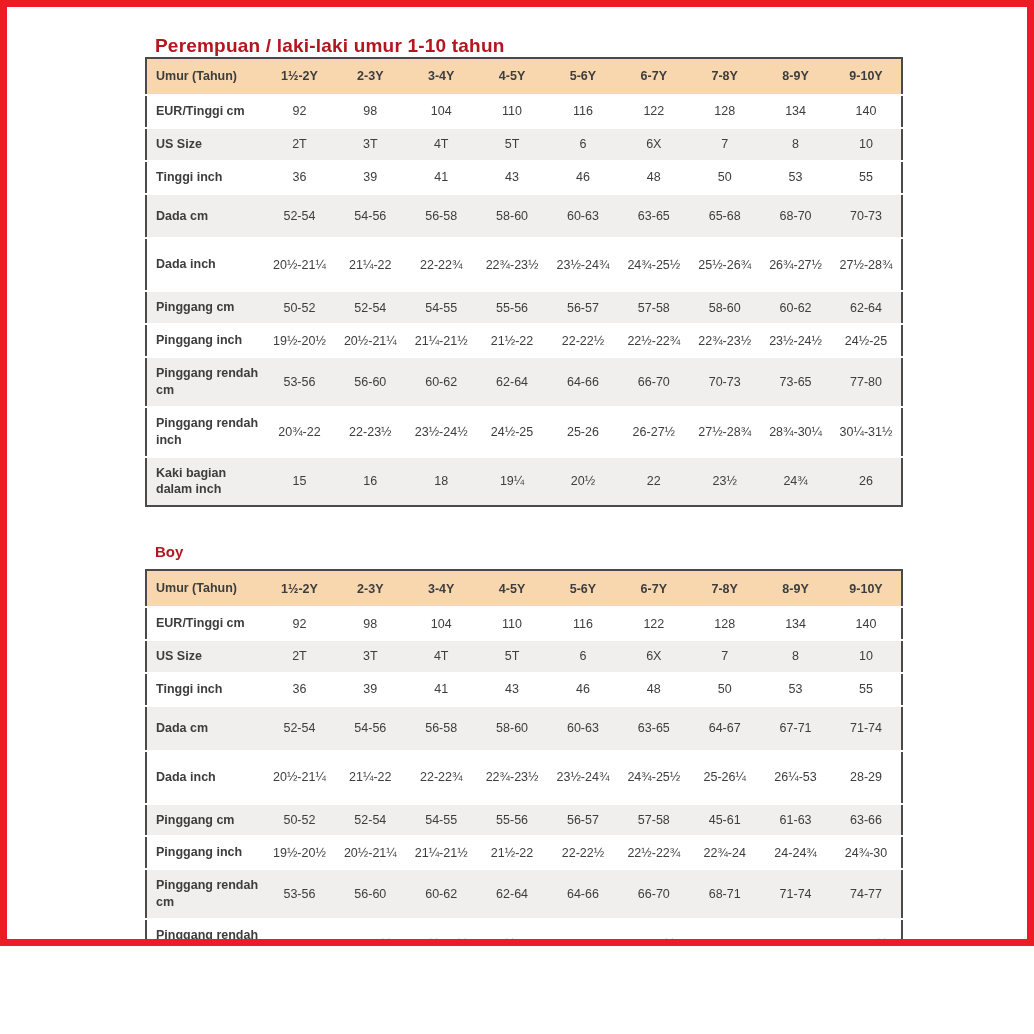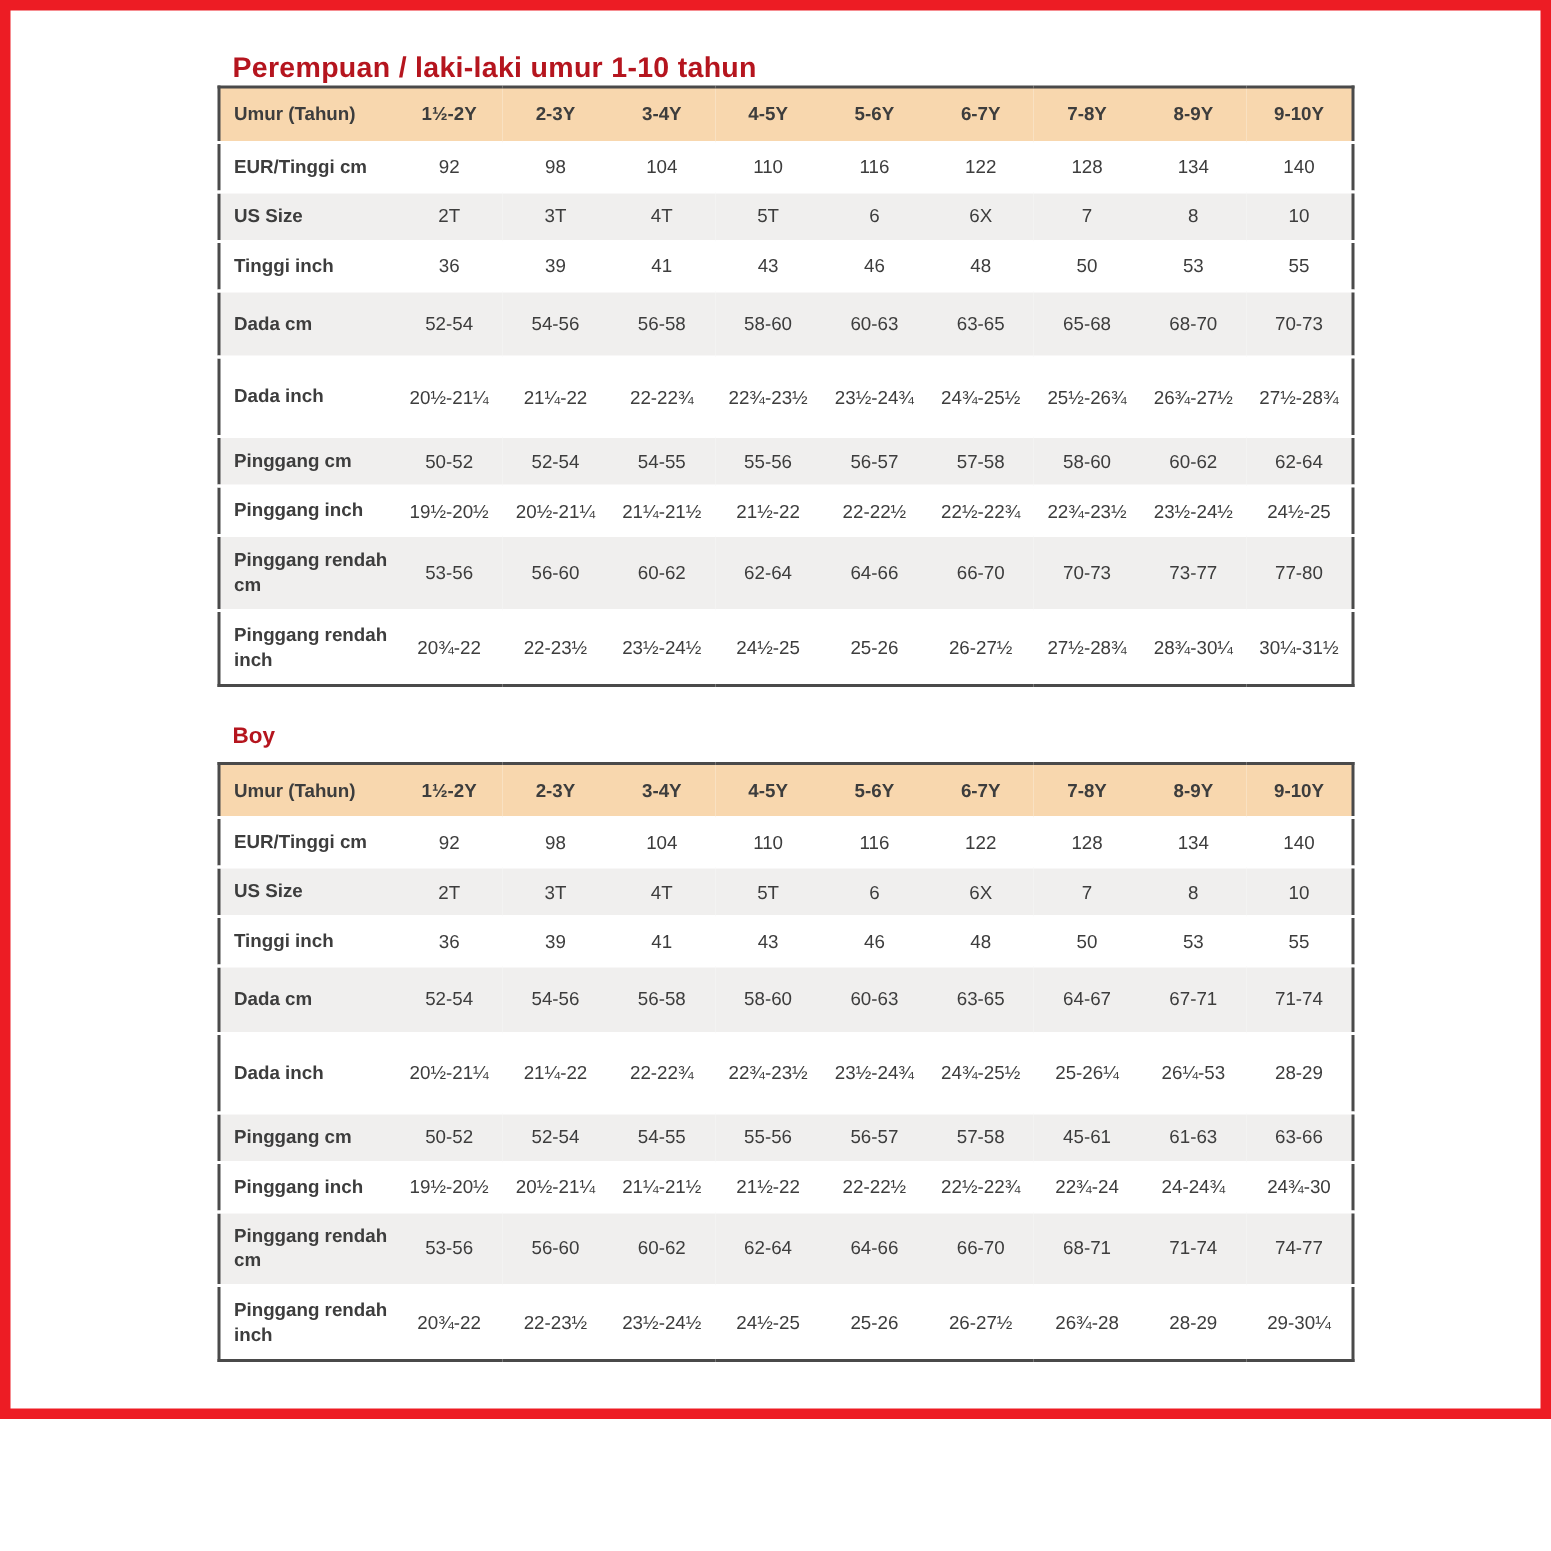--- a/index.html
+++ b/index.html
@@ -29,21 +29,21 @@
     font-weight:bold;
     letter-spacing:.2px;
     margin:6px 0 0 10px;
   }
   .section-label{
     color:var(--title-red);
     font-size:15px;
     font-weight:bold;
     margin:20px 0 9px 10px;
   }
-  .section-label.second{margin-top:24px;}
+  .section-label.second{margin-top:36px;}
   table.size-table{
     width:758px;
     border-collapse:collapse;
     border:2px solid var(--table-border);
     table-layout:fixed;
   }
   table.size-table th, table.size-table td{
     font-size:12.5px;
     padding:7px 2px;
     text-align:center;
@@ -182,35 +182,47 @@
           </tr>
           <tr>
             <th>Pinggang rendah cm</th>
             <td>53-56</td>
             <td>56-60</td>
             <td>60-62</td>
             <td>62-64</td>
             <td>64-66</td>
             <td>66-70</td>
             <td>70-73</td>
-            <td>73-77</td>
+            <td>73-65</td>
             <td>77-80</td>
           </tr>
           <tr>
             <th>Pinggang rendah inch</th>
             <td>20¾-22</td>
             <td>22-23½</td>
             <td>23½-24½</td>
             <td>24½-25</td>
             <td>25-26</td>
             <td>26-27½</td>
             <td>27½-28¾</td>
             <td>28¾-30¼</td>
             <td>30¼-31½</td>
           </tr>
+          <tr>
+            <th>Kaki bagian dalam inch</th>
+            <td>15</td>
+            <td>16</td>
+            <td>18</td>
+            <td>19¼</td>
+            <td>20½</td>
+            <td>22</td>
+            <td>23½</td>
+            <td>24¾</td>
+            <td>26</td>
+          </tr>
         </tbody>
       </table>
 
     <div class="section-label second">Boy</div>
 
     <table class="size-table">
         <thead>
           <tr>
             <th>Umur (Tahun)</th>
             <th>1½-2Y</th>

